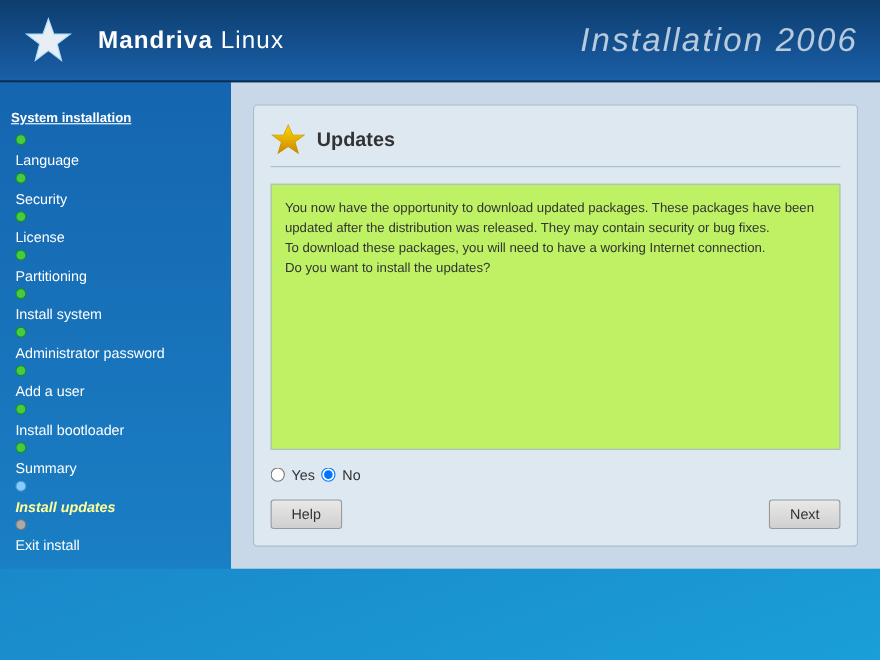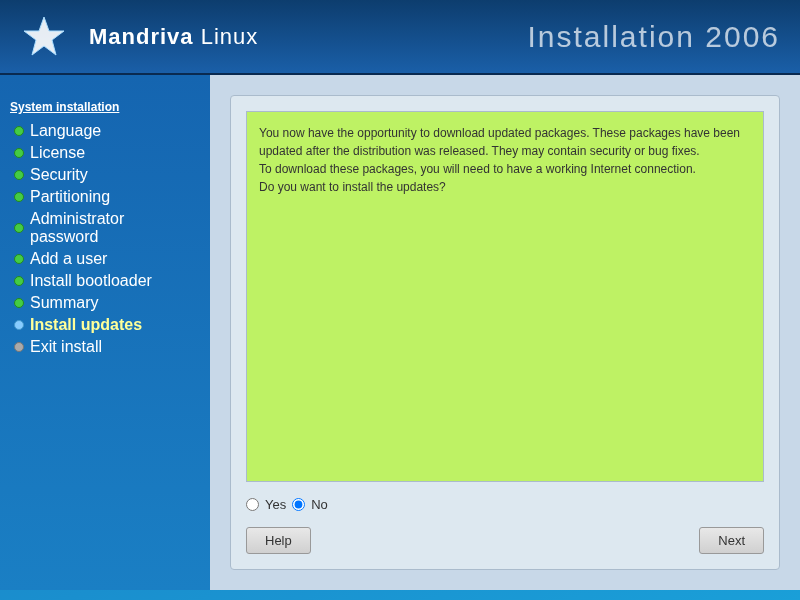--- a/index.html
+++ b/index.html
@@ -27,57 +27,60 @@
       align-items: center;
       gap: 21px;
     }
     .logo-star {
       width: 48px;
       height: 48px;
     }
     .install-title {
       color: rgba(255,255,255,0.7);
       font-size: 30px;
+      font-style: italic;
       letter-spacing: 2px;
     }
 
     
     .main-layout {
       display: flex;
-      height: 515px;
+      height: 442px;
     }
 
     
     .sidebar {
       width: 210px;
       background: linear-gradient(180deg, #1565b0 0%, #1a7fc4 100%);
       padding: 15px 10px;
       flex-shrink: 0;
     }
     .sidebar-section-title {
       color: white;
       font-size: 12px;
       font-weight: bold;
       text-decoration: underline;
       margin-bottom: 6px;
       margin-top: 10px;
       cursor: pointer;
     }
     .sidebar-item {
       display: flex;
-      align-items: center;
+      align-items: flex-start;
       gap: 6px;
       padding: 2px 4px;
       color: white;
-      font-size: 16px;
+      font-size: 13px;
       cursor: pointer;
       border-radius: 2px;
+      flex-direction: column;
     }
     .sidebar-item.current {
       font-weight: bold;
+      font-style: italic;
       color: #ffff99;
     }
     .dot {
       width: 10px;
       height: 10px;
       border-radius: 50%;
       flex-shrink: 0;
     }
     .dot-green { background: #44cc44; border: 1px solid #228822; }
     .dot-grey { background: #aaaaaa; border: 1px solid #777777; }
@@ -185,29 +188,33 @@
 
   <div class="sidebar">
     <div class="sidebar-section-title">System installation</div>
 
     <div class="sidebar-item">
       <div class="dot dot-green"></div>
       <span>Language</span>
     </div>
     <div class="sidebar-item">
       <div class="dot dot-green"></div>
+      <span>Security</span>
+    </div>
+    <div class="sidebar-item">
+      <div class="dot dot-green"></div>
       <span>License</span>
     </div>
     <div class="sidebar-item">
       <div class="dot dot-green"></div>
-      <span>Security</span>
-    </div>
-    <div class="sidebar-item">
-      <div class="dot dot-green"></div>
       <span>Partitioning</span>
+    </div>
+    <div class="sidebar-item">
+      <div class="dot dot-green"></div>
+      <span>Install system</span>
     </div>
 
 
     <div class="sidebar-item">
       <div class="dot dot-green"></div>
       <span>Administrator password</span>
     </div>
     <div class="sidebar-item">
       <div class="dot dot-green"></div>
       <span>Add a user</span>
@@ -226,20 +233,34 @@
     </div>
     <div class="sidebar-item">
       <div class="dot dot-grey"></div>
       <span>Exit install</span>
     </div>
   </div>
 
   <div class="content-area">
     <div class="content-panel">
 
+      <div class="panel-header">
+
+        <svg class="panel-icon" viewBox="0 0 32 32">
+          <polygon points="16,3 20,12 30,12 22,18 25,28 16,22 7,28 10,18 2,12 12,12" fill="#f0c000" stroke="#c09000" stroke-width="1"></polygon>
+          <polygon points="16,3 20,12 30,12 22,18 25,28 16,22 7,28 10,18 2,12 12,12" fill="url(#stargrad)"></polygon>
+          <defs>
+            <linearGradient id="stargrad" x1="0" y1="0" x2="0" y2="1">
+              <stop offset="0%" stop-color="#ffd700"></stop>
+              <stop offset="100%" stop-color="#cc8800"></stop>
+            </linearGradient>
+          </defs>
+        </svg>
+        <span class="panel-title">Updates</span>
+      </div>
 
       <div class="updates-text-box">
         <span>You now have the opportunity to download updated packages. These packages have been</span><br>
         <span>updated after the distribution was released. They may contain security or bug fixes.</span><br>
         <span>To download these packages, you will need to have a working Internet connection.</span><br>
         <span>Do you want to install the updates?</span>
       </div>
 
       <div class="radio-group">
         <label class="radio-item">

